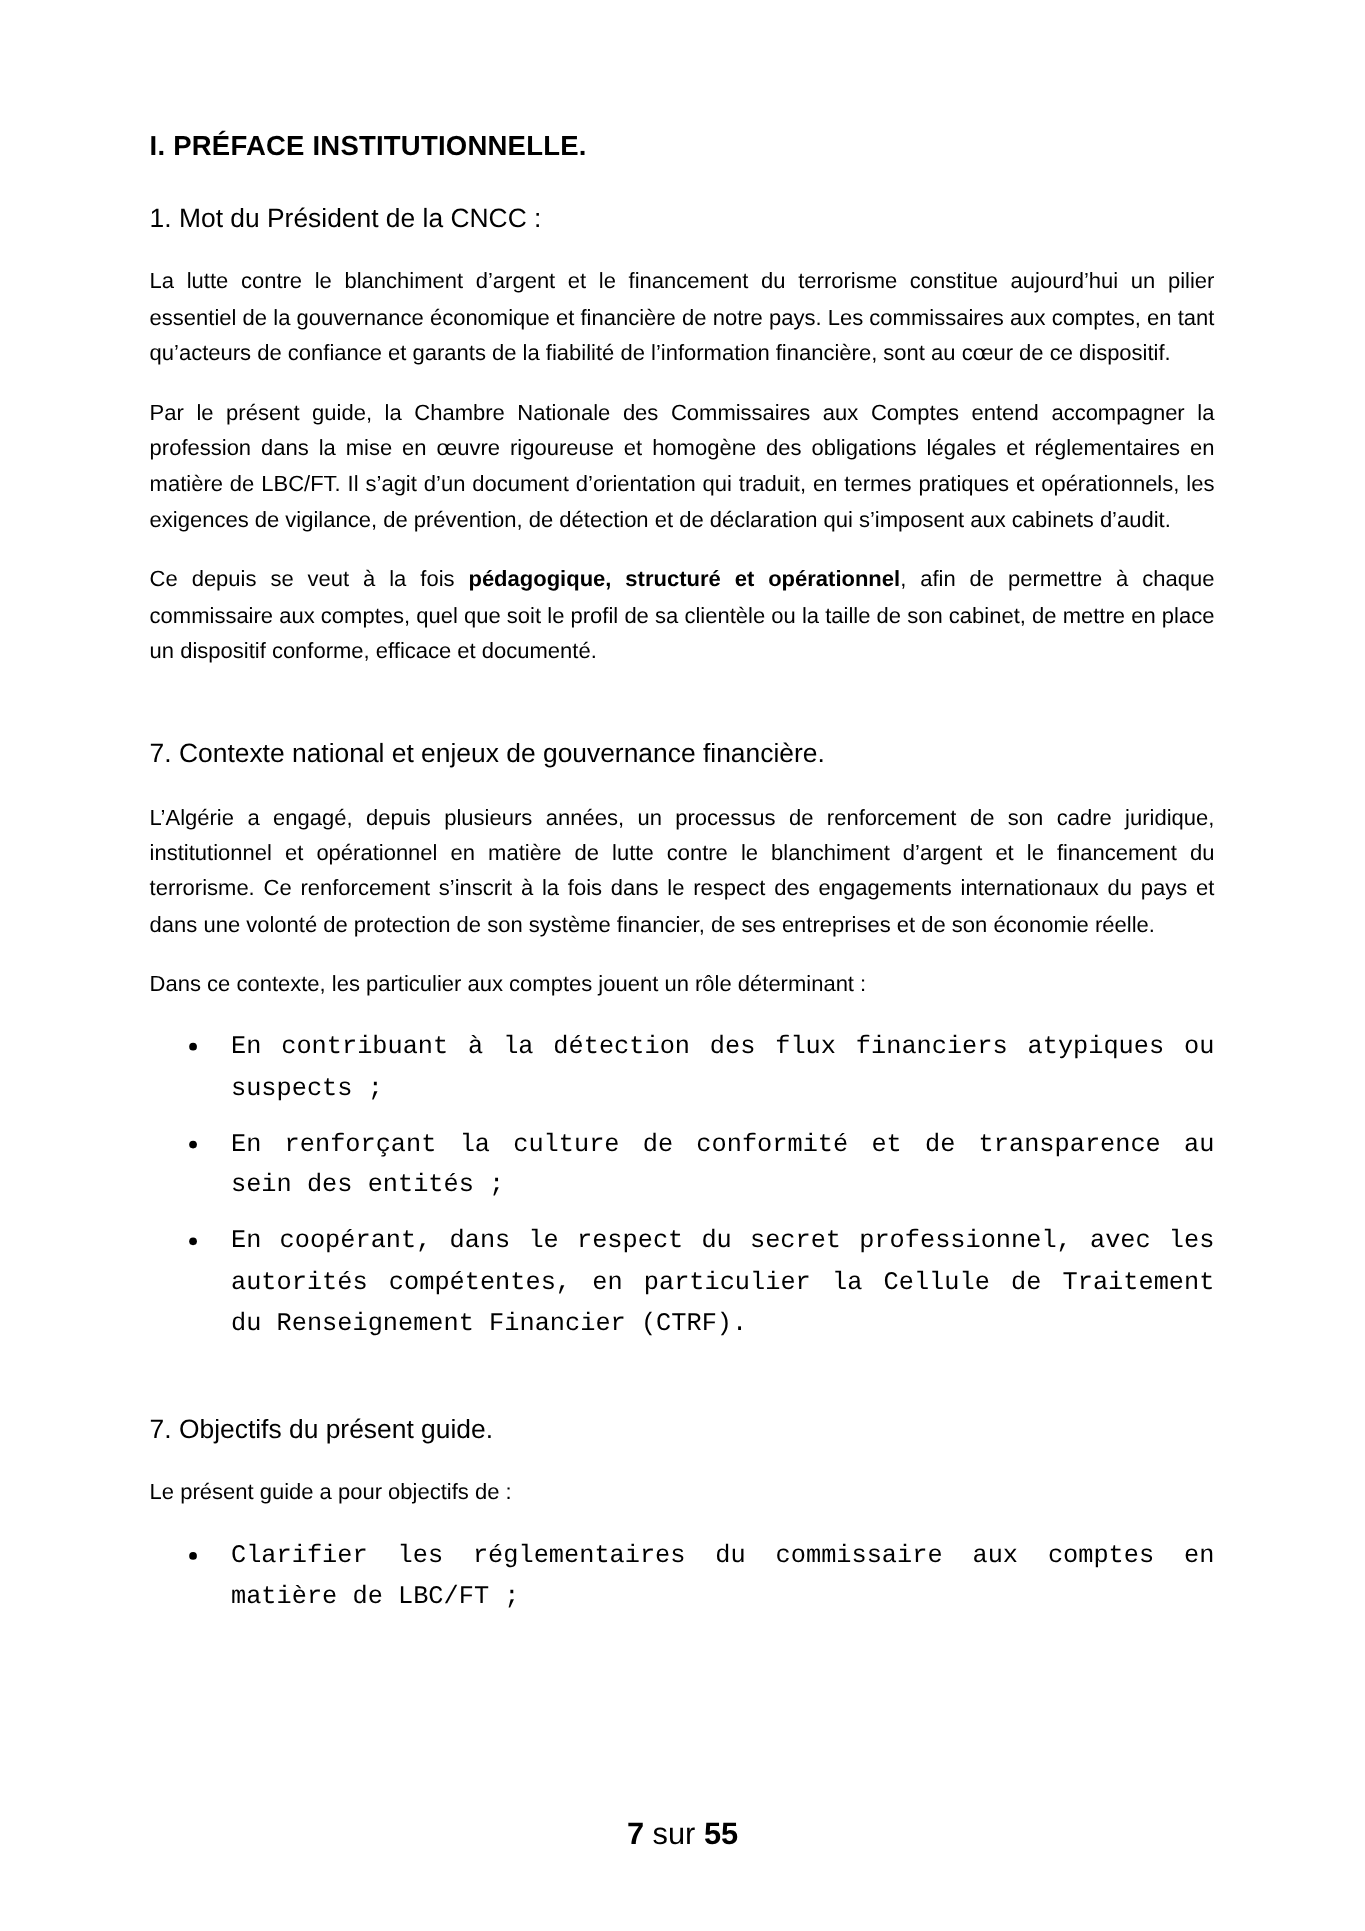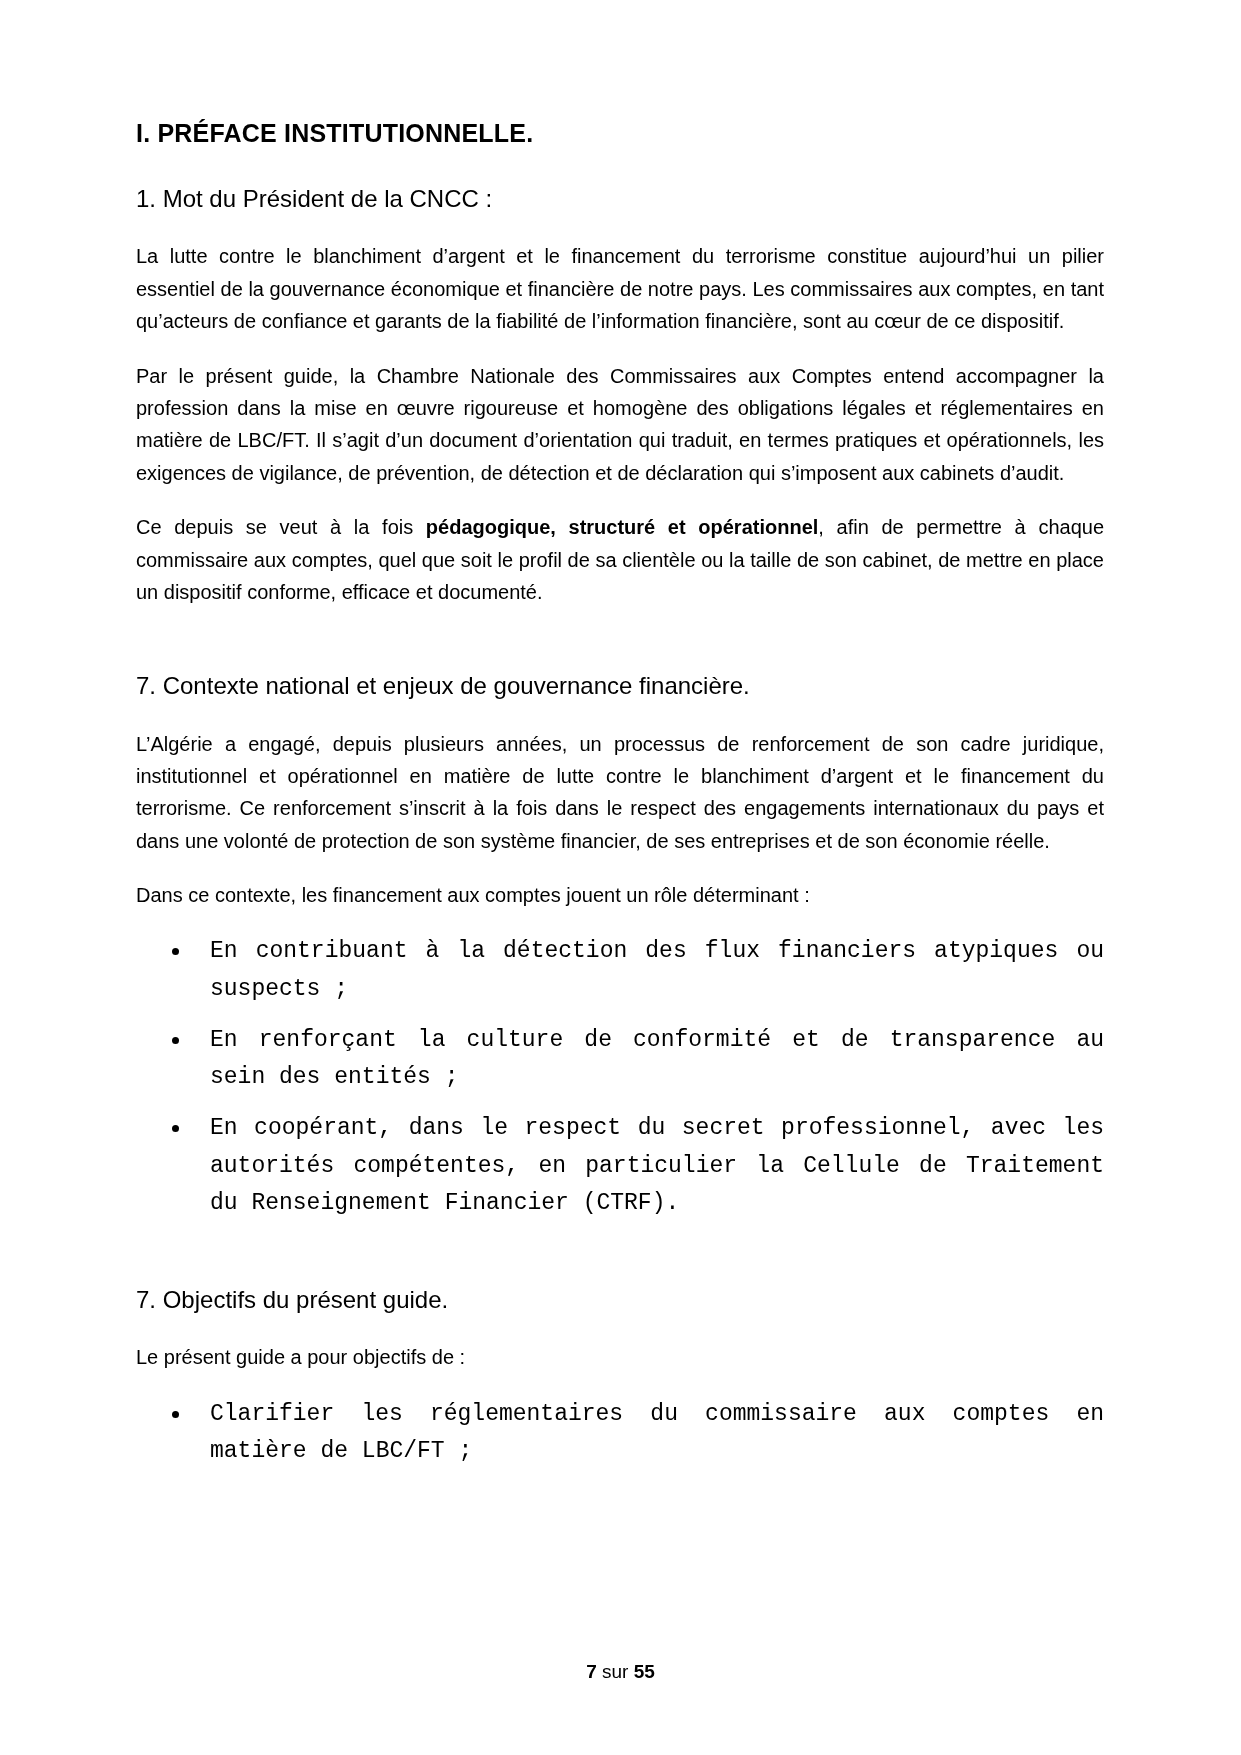--- a/index.html
+++ b/index.html
@@ -75,21 +75,21 @@
     background: #000;
     border-radius: 50%;
     display: block;
   }
   .footer {
     position: absolute;
     left: 0;
     right: 0;
     bottom: 72px;
     text-align: center;
-    font-size: 19px;
+    font-size: 28px;
   }
   .footer .num {
     font-weight: bold;
   }
   .footer .sep {
     font-weight: normal;
   }
   b, strong { font-weight: bold; }
 </style>
 </head>
@@ -102,21 +102,21 @@
 
     <h2 class="section-title">1. Mot du Président de la CNCC :</h2>
     <p class="para">La lutte contre le blanchiment d’argent et le financement du terrorisme constitue aujourd’hui un pilier essentiel de la gouvernance économique et financière de notre pays. Les commissaires aux comptes, en tant qu’acteurs de confiance et garants de la fiabilité de l’information financière, sont au cœur de ce dispositif.</p>
     <p class="para">Par le présent guide, la Chambre Nationale des Commissaires aux Comptes entend accompagner la profession dans la mise en œuvre rigoureuse et homogène des obligations légales et réglementaires en matière de LBC/FT. Il s’agit d’un document d’orientation qui traduit, en termes pratiques et opérationnels, les exigences de vigilance, de prévention, de détection et de déclaration qui s’imposent aux cabinets d’audit.</p>
     <p class="para last"><span>Ce depuis se veut à la fois </span><b>pédagogique, structuré et opérationnel</b><span>, afin de permettre à chaque commissaire aux comptes, quel que soit le profil de sa clientèle ou la taille de son cabinet, de mettre en place un dispositif conforme, efficace et documenté.</span></p>
 
     <div class="spacer-lg"></div>
 
     <h2 class="section-title">7. Contexte national et enjeux de gouvernance financière.</h2>
     <p class="para">L’Algérie a engagé, depuis plusieurs années, un processus de renforcement de son cadre juridique, institutionnel et opérationnel en matière de lutte contre le blanchiment d’argent et le financement du terrorisme. Ce renforcement s’inscrit à la fois dans le respect des engagements internationaux du pays et dans une volonté de protection de son système financier, de ses entreprises et de son économie réelle.</p>
-    <p class="para">Dans ce contexte, les financement aux comptes jouent un rôle déterminant :</p>
+    <p class="para">Dans ce contexte, les particulier aux comptes jouent un rôle déterminant :</p>
     <ul class="bullets">
       <li><span class="dot"></span><span>En contribuant à la détection des flux financiers atypiques ou suspects ;</span></li>
       <li><span class="dot"></span><span>En renforçant la culture de conformité et de transparence au sein des entités ;</span></li>
       <li><span class="dot"></span><span>En coopérant, dans le respect du secret professionnel, avec les autorités compétentes, en particulier la Cellule de Traitement du Renseignement Financier (CTRF).</span></li>
     </ul>
 
     <div class="spacer-lg"></div>
 
     <h2 class="section-title">7. Objectifs du présent guide.</h2>
     <p class="para">Le présent guide a pour objectifs de :</p>

